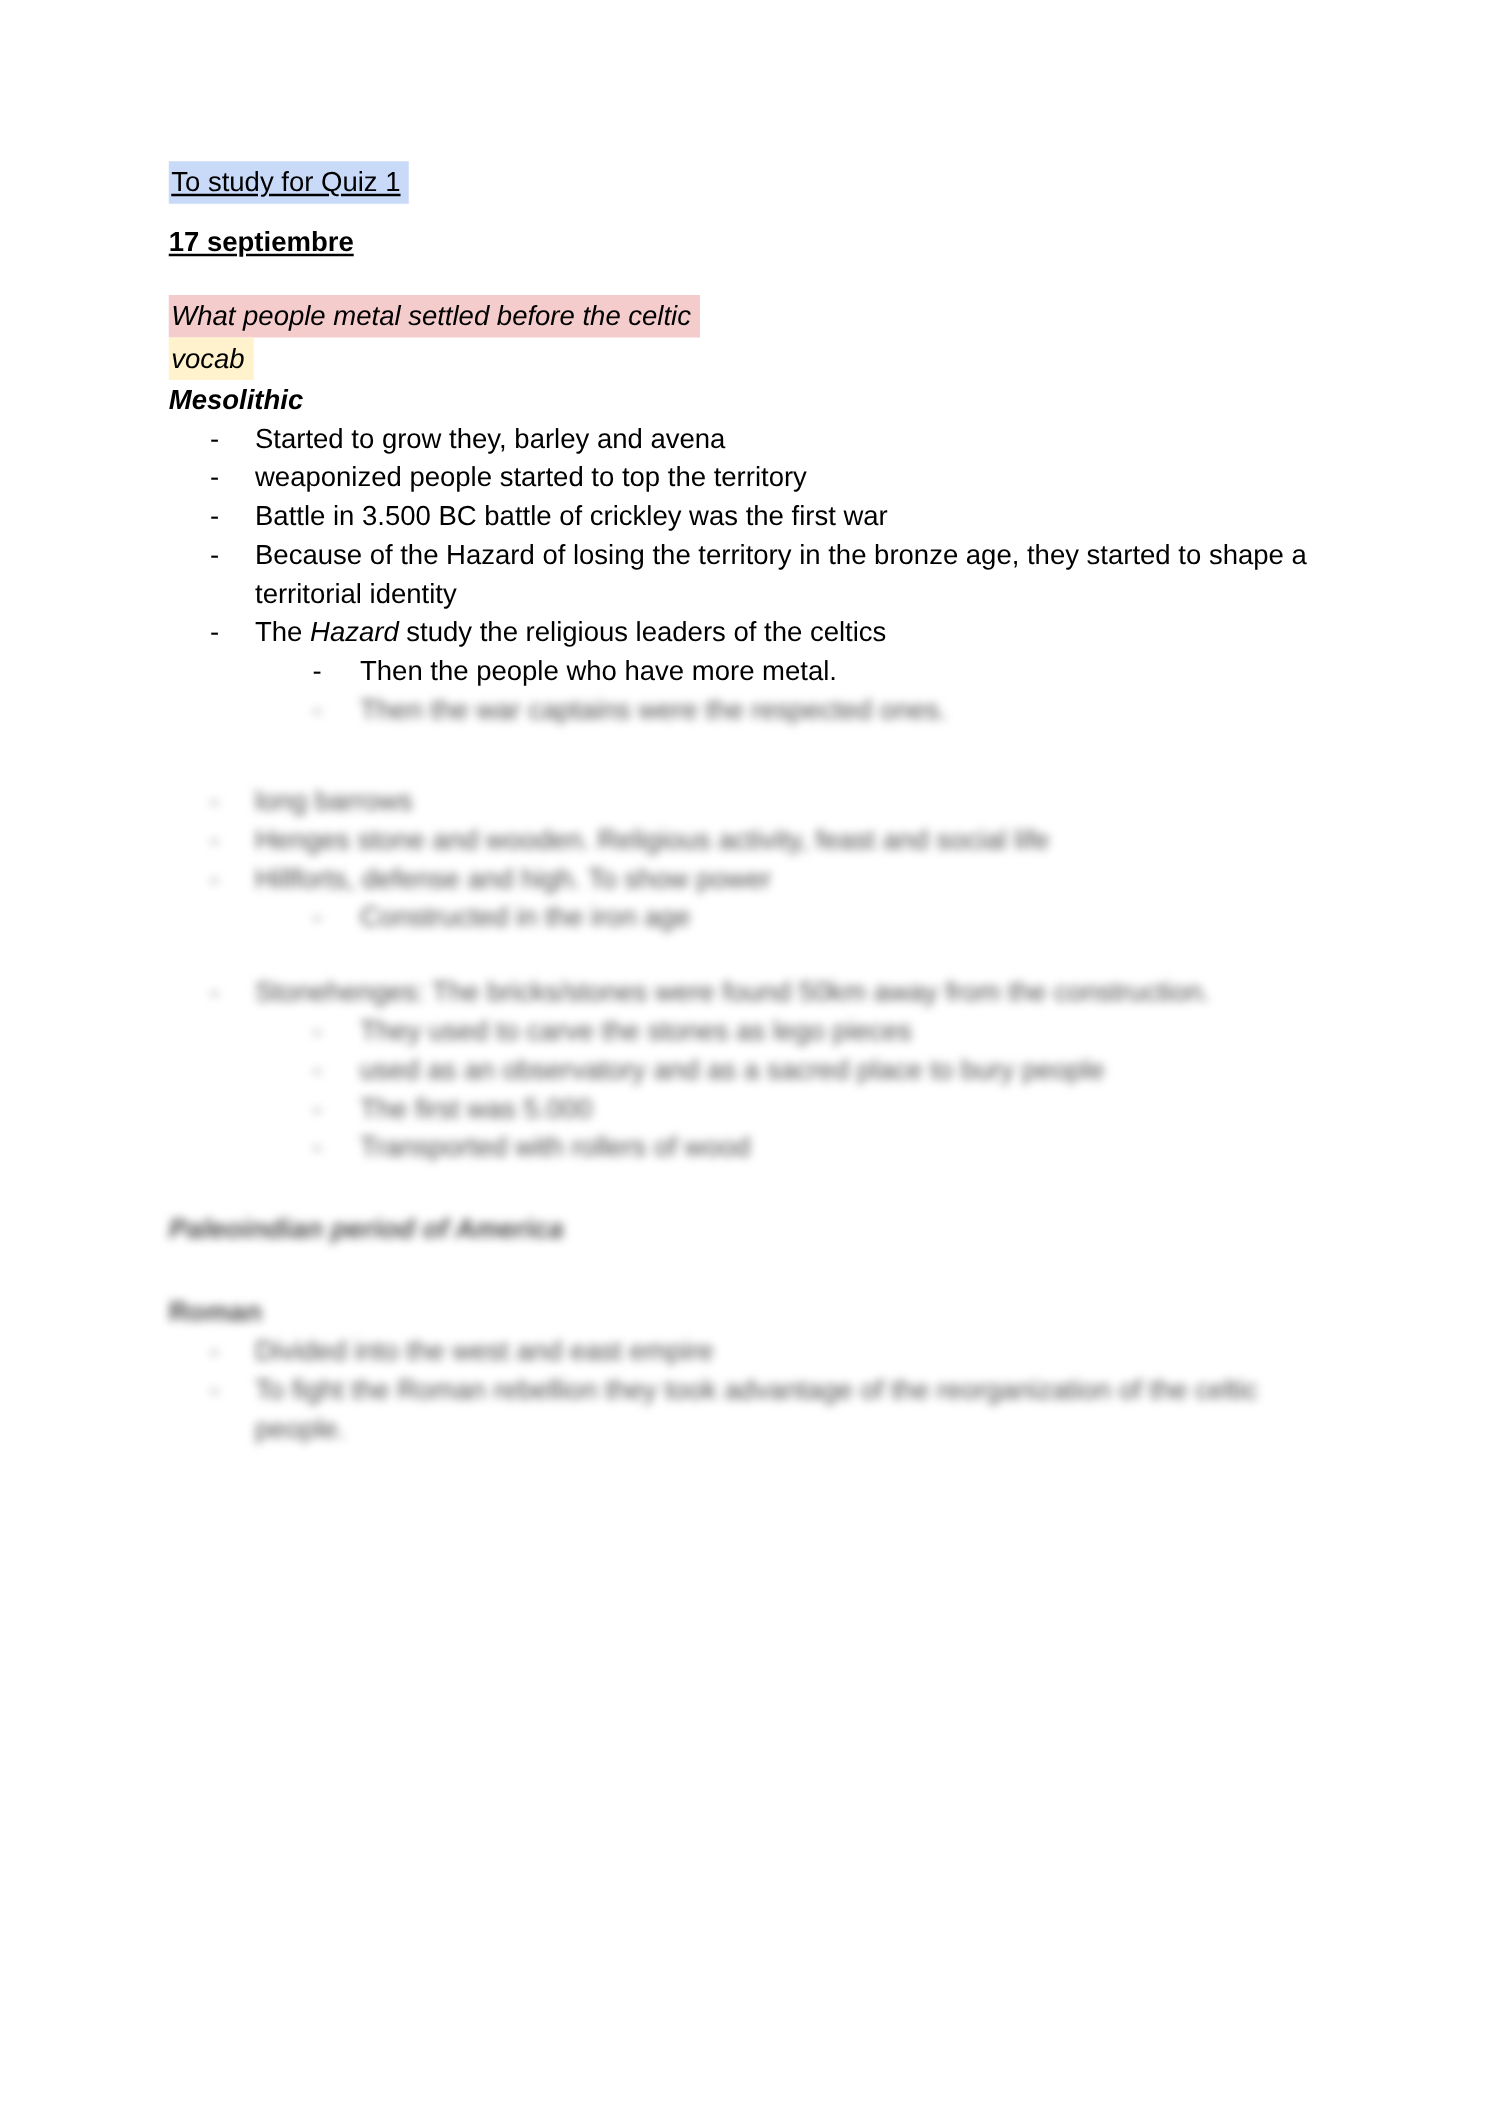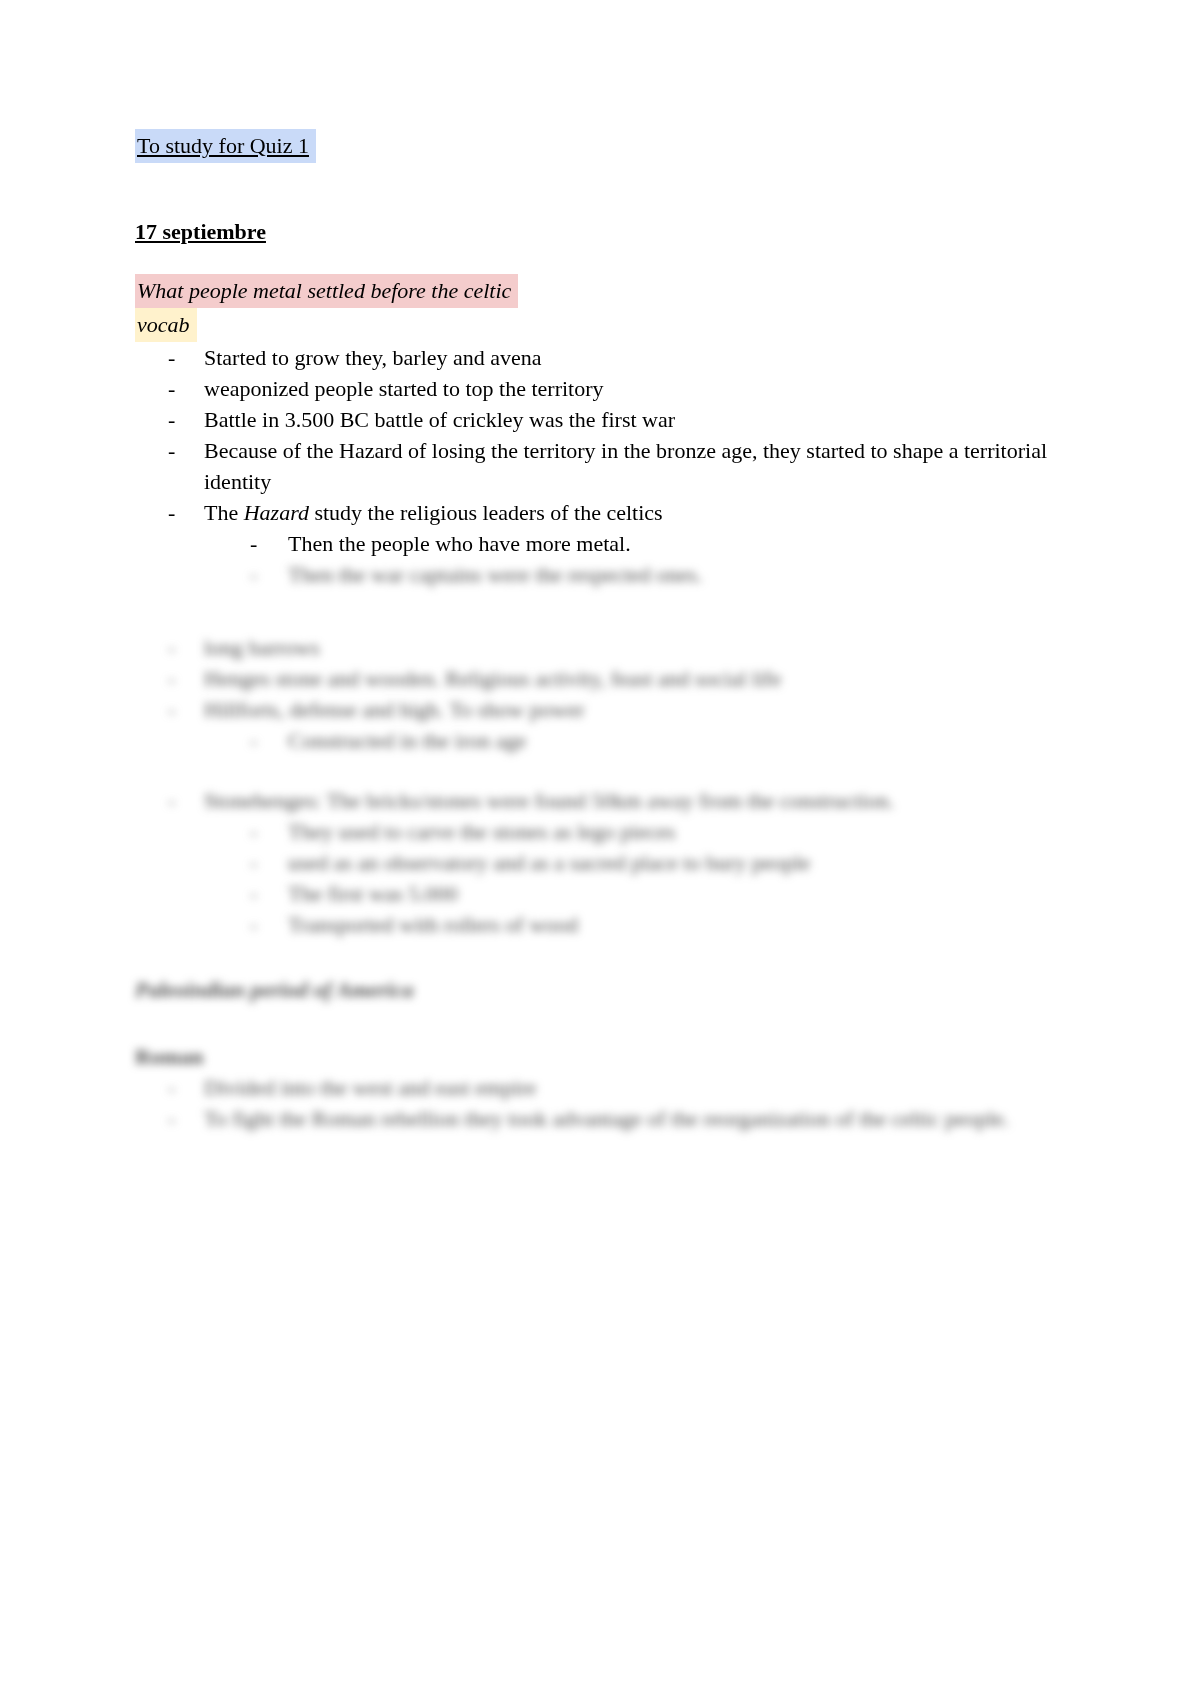--- a/index.html
+++ b/index.html
@@ -10,21 +10,21 @@
   body {
     width: 1192px;
     height: 1684px;
     overflow: hidden;
   }
   .page {
     box-sizing: border-box;
     width: 1192px;
     height: 1684px;
     padding: 129px 135px 0 135px;
-    font-family: Liberation Serif, serif;
+    font-family: Liberation Sans, sans-serif;
     font-size: 22px;
     line-height: 31px;
     color: #000000;
     background: #ffffff;
   }
   .line {
     display: flex;
     align-items: flex-start;
   }
   .line .txt {
@@ -53,28 +53,31 @@
   .blurred .marker { color: #6a6a6a; }
 </style>
 </head>
 <body>
 
 <div class="page">
   <div id="doc-body">
       <div class="line">
         <span class="txt underline hl" style="background-color: rgb(201, 218, 248); flex: 0 1 auto;"><span>To study for Quiz 1</span></span>
       </div>
-      <div class="line" style="margin-top: 53px;">
+      <div class="line" style="margin-top: 15px;">
         <span class="txt bold underline"><span>17 septiembre</span></span>
       </div>
       <div class="line" style="margin-top: 27px;">
         <span class="txt italic hl" style="background-color: rgb(244, 204, 204); flex: 0 1 auto;"><span>What people metal settled before the celtic</span></span>
       </div>
       <div class="line">
         <span class="txt italic hl" style="background-color: rgb(255, 242, 204); flex: 0 1 auto; text-align: right;"><span>vocab</span></span>
+      </div>
+      <div class="line">
+        <span class="txt bold italic"><span>Mesolithic</span></span>
       </div>
       <div class="line l1">
         <span class="marker">-</span>
         <span class="txt"><span>Started to grow they, barley and avena</span></span>
       </div>
       <div class="line l1">
         <span class="marker">-</span>
         <span class="txt"><span>weaponized people started to top the territory</span></span>
       </div>
       <div class="line l1">

